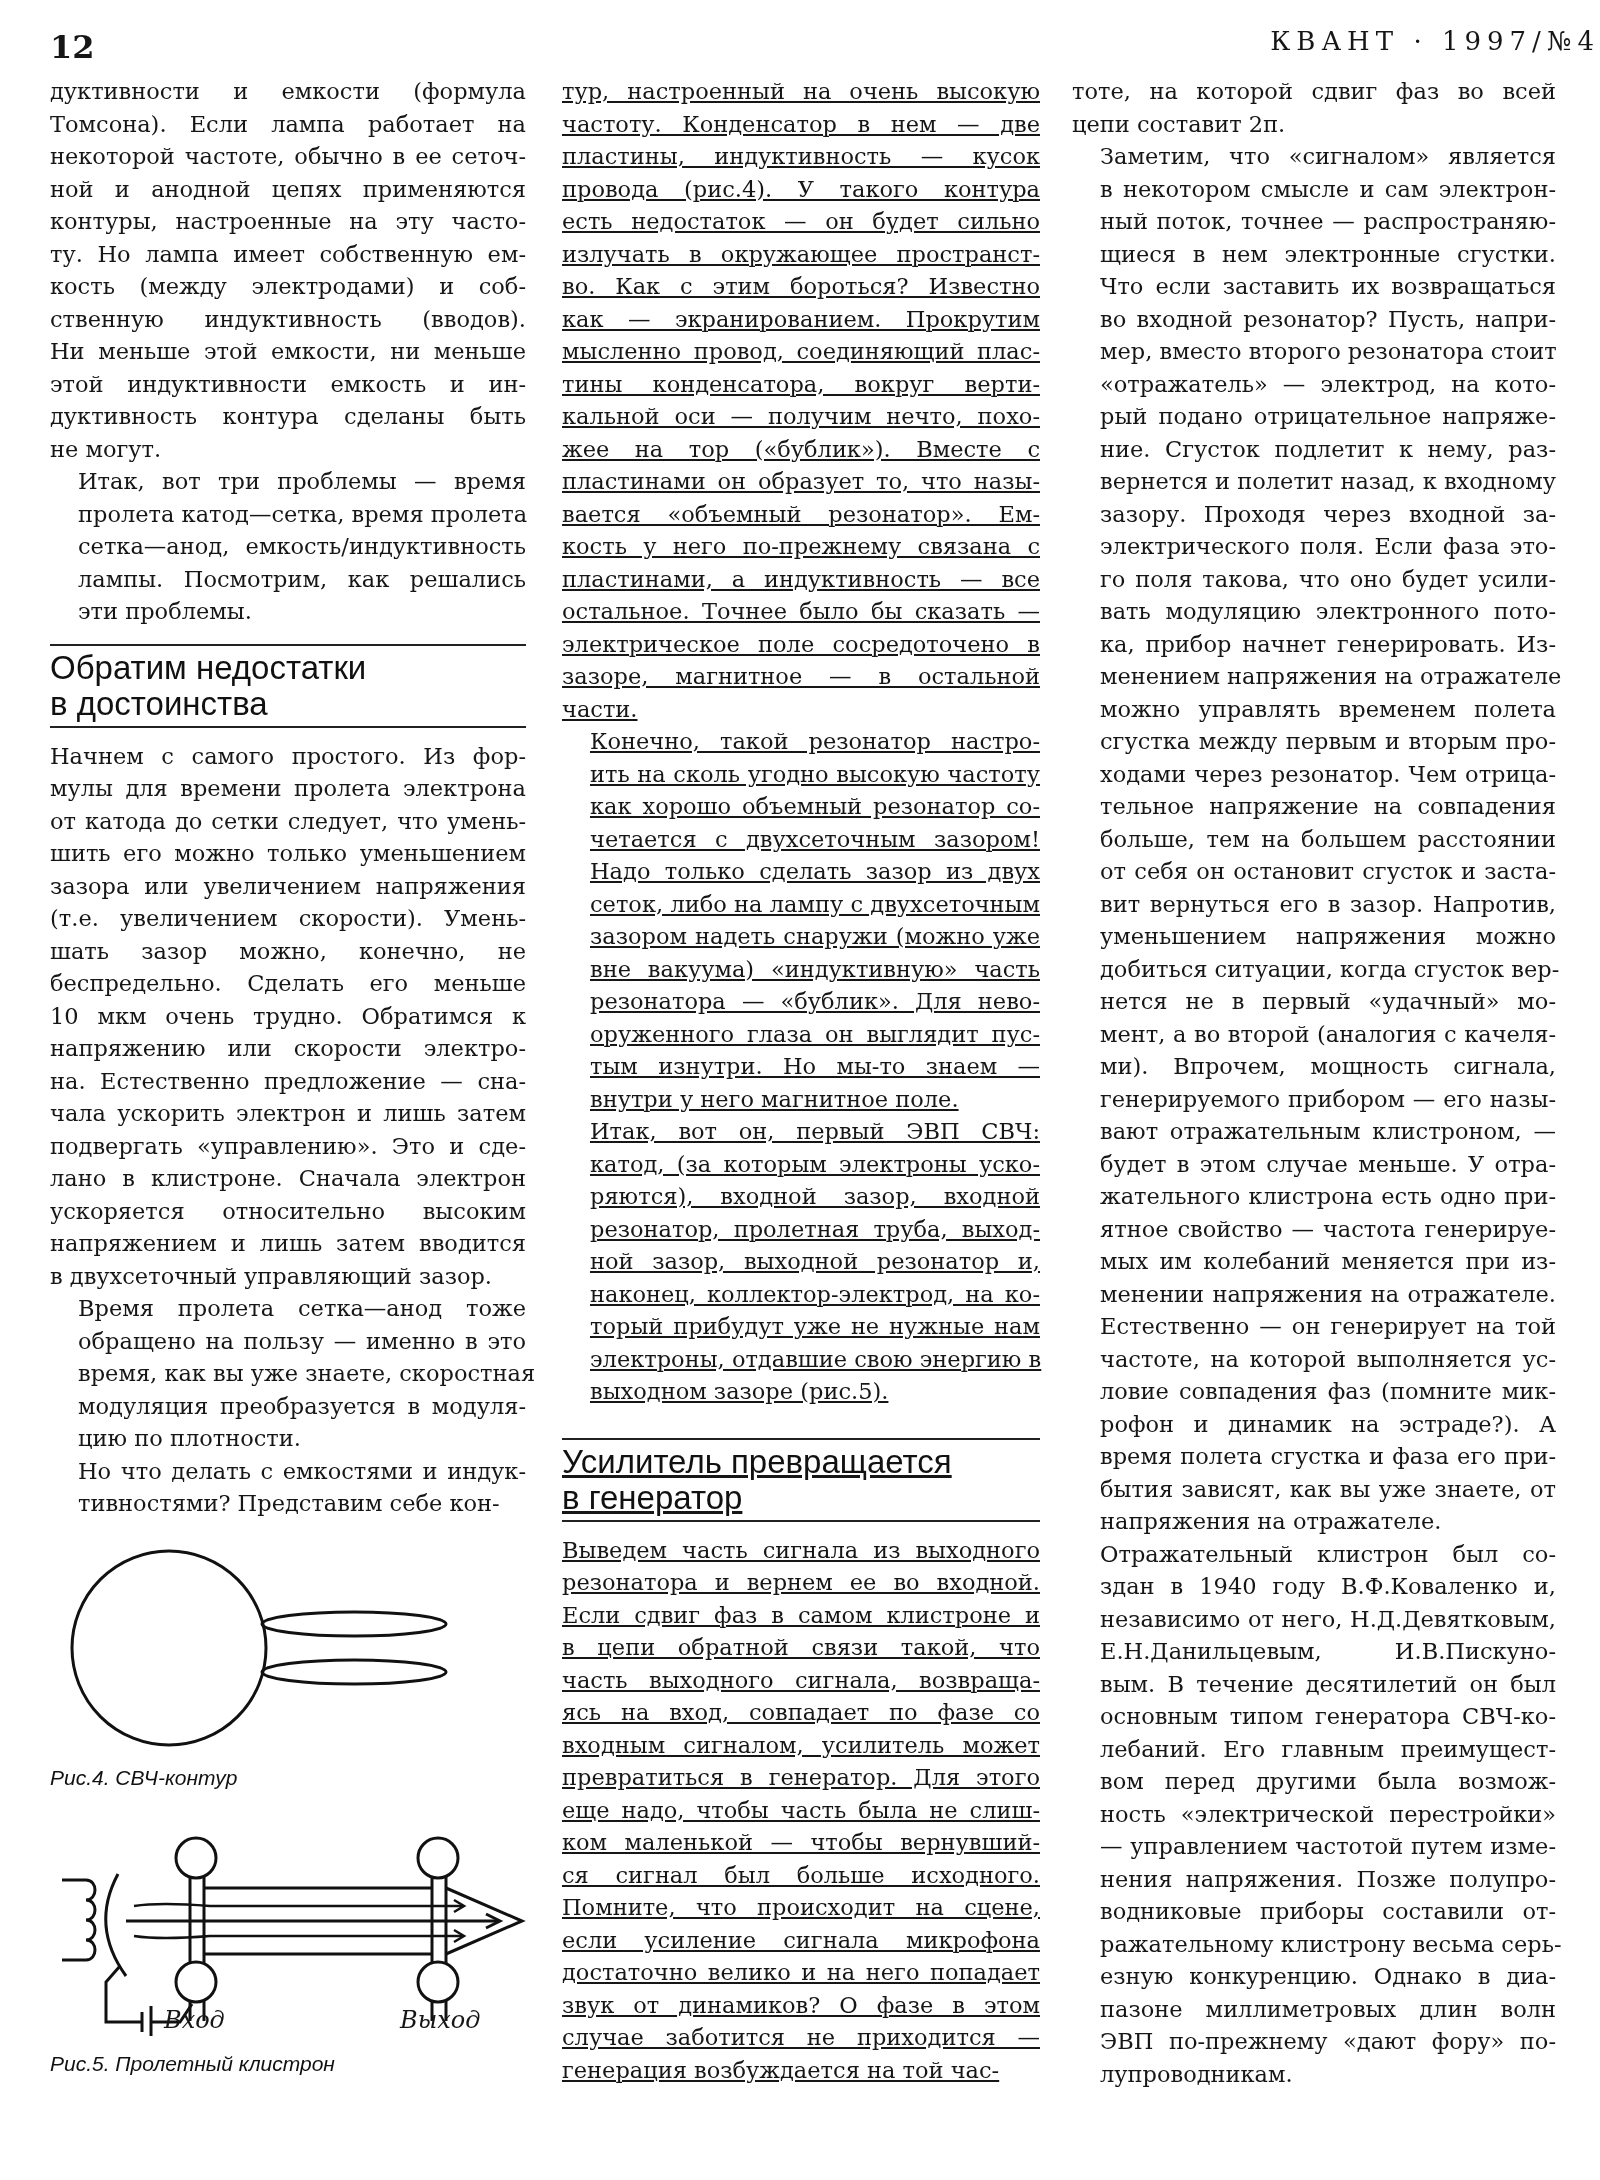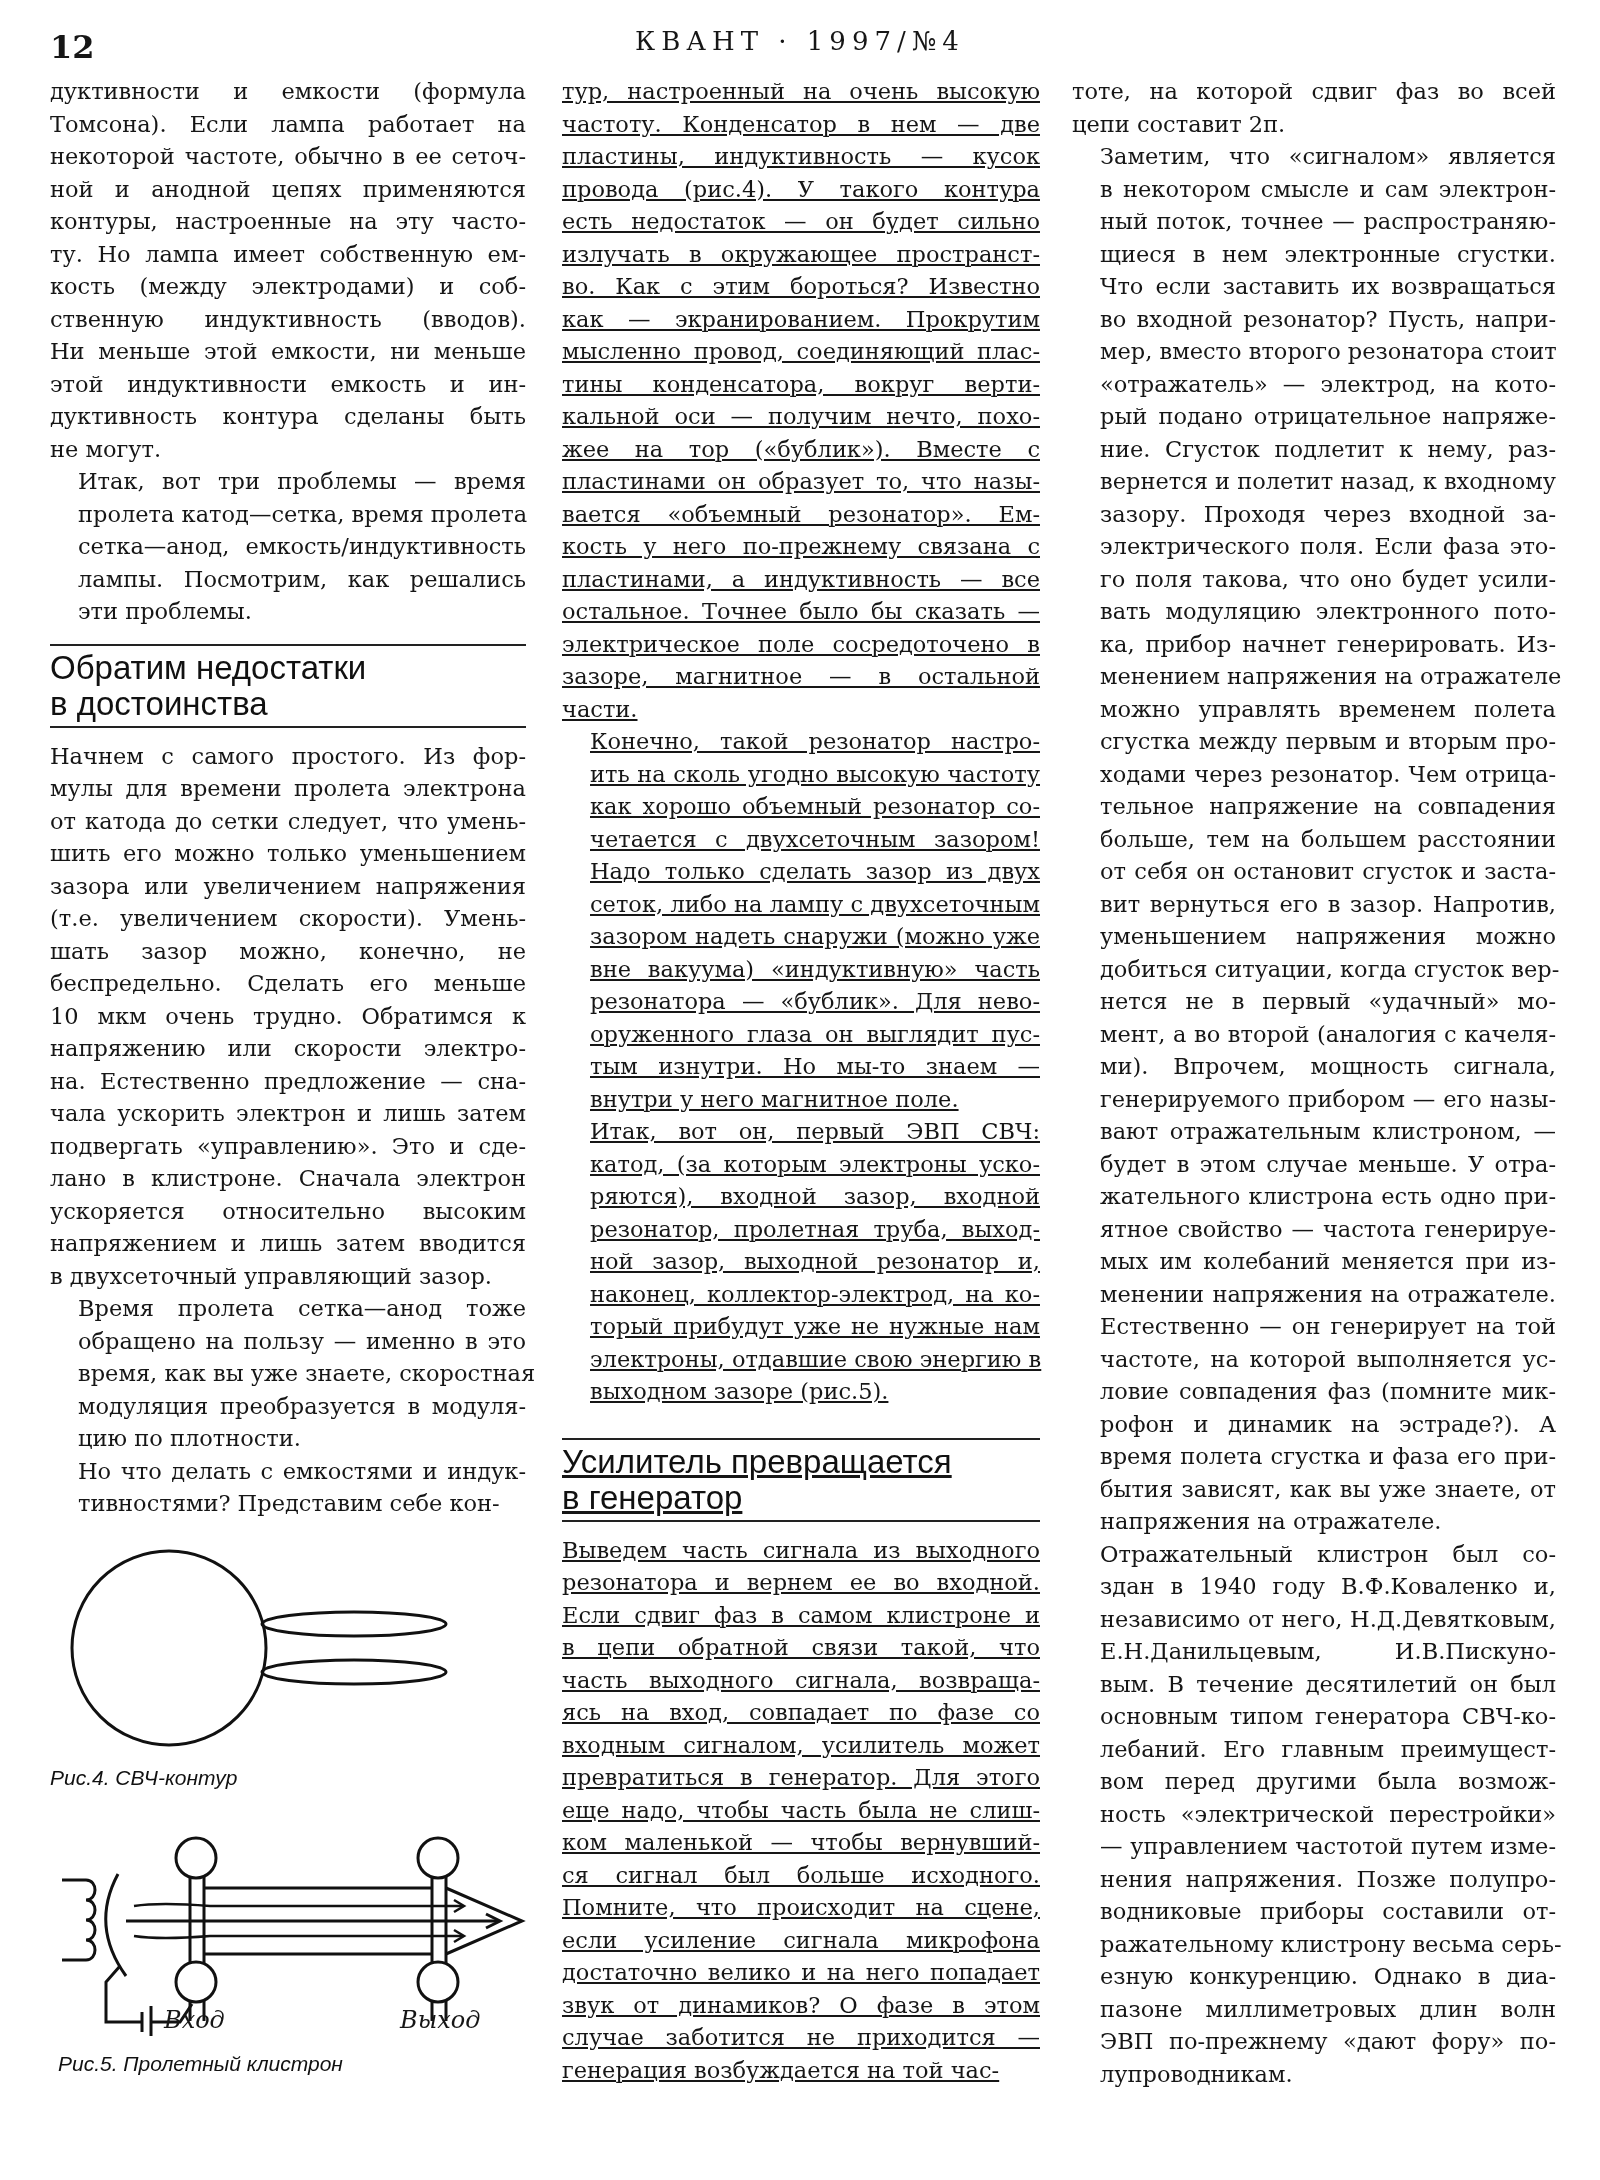--- a/index.html
+++ b/index.html
@@ -1,21 +1,21 @@
 <!DOCTYPE html>
 <html><head>
   <meta charset="utf-8">
   <style>
     html, body { margin: 0; padding: 0; background: #ffffff; }
     body { width: 1600px; height: 2180px; position: relative; overflow: hidden; color: #161616; }
     .page { position: absolute; left: 0; top: 0; width: 1600px; height: 2180px; }
 
     .running-head { position: absolute; top: 26px; left: 0; width: 1600px; height: 40px; }
     .page-number { position: absolute; left: 50px; top: 2px; font-family: "DejaVu Serif", serif; font-weight: bold; font-size: 32px; }
-    .journal-title { position: absolute; left: 0; width: 1600px; top: 0; text-align: center; font-family: "DejaVu Serif", serif; font-size: 26px; letter-spacing: 6px; }
+    .journal-title { position: absolute; left: 0; width: 1600px; top: 0; text-align: right; font-family: "DejaVu Serif", serif; font-size: 26px; letter-spacing: 6px; }
 
     .col { position: absolute; top: 75px; font-family: "DejaVu Serif", serif; font-size: 22.5px; line-height: 32.5px; }
     .col-1 { left: 50px; width: 476px; }
     .col-2 { left: 562px; width: 478px; text-decoration: underline; }
     .col-3 { left: 1072px; width: 484px; }
 
     .para { margin: 0; text-align: justify; hyphens: manual; }
     .para.indent { text-indent: 28px; }
     .line { display: block; text-align: justify; text-align-last: justify; white-space: nowrap; overflow: visible; }
     .line.last { text-align-last: left; }
@@ -141,21 +141,21 @@
 
         <path d="M84 70 Q110 66 160 70 H412" fill="none" stroke="#111" stroke-width="2.5"></path>
         <path d="M404 64 L414 70 L404 76" fill="none" stroke="#111" stroke-width="2.5"></path>
         <line x1="76" y1="85" x2="448" y2="85" stroke="#111" stroke-width="3"></line>
         <path d="M436 78 L450 85 L436 92" fill="none" stroke="#111" stroke-width="3"></path>
         <path d="M84 100 Q110 104 160 100 H412" fill="none" stroke="#111" stroke-width="2.5"></path>
         <path d="M404 94 L414 100 L404 106" fill="none" stroke="#111" stroke-width="2.5"></path>
       </svg>
       <span class="fig-label" style="left:114px; top:168px;">Вход</span>
       <span class="fig-label" style="left:350px; top:168px;">Выход</span>
-      <div class="caption" style="position:absolute; left:8px; top:212px;">Рис.5. Пролетный клистрон</div>
+      <div class="caption" style="position:absolute; left:0; top:212px;">Рис.5. Пролетный клистрон</div>
     </div>
   </div>
 
   <div class="col col-2">
     <p class="para">
         <span class="line">тур, настроенный на очень высокую</span>
         <span class="line">частоту. Конденсатор в нем — две</span>
         <span class="line">пластины, индуктивность — кусок</span>
         <span class="line">провода (рис.4). У такого контура</span>
         <span class="line">есть недостаток — он будет сильно</span>

